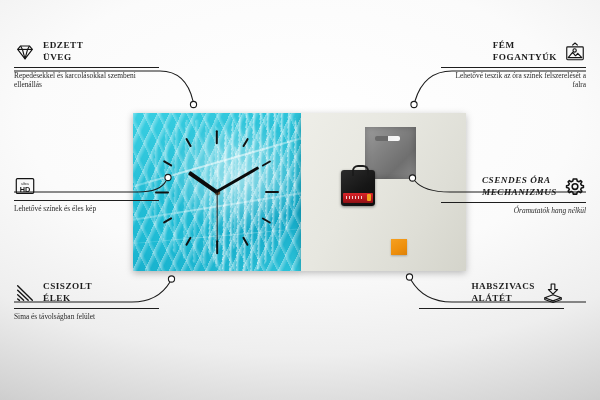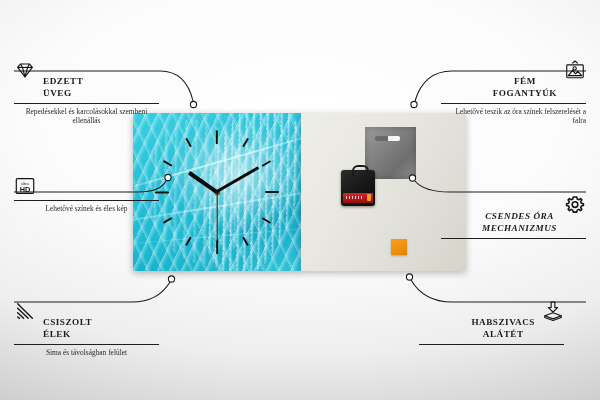--- a/index.html
+++ b/index.html
@@ -76,29 +76,29 @@
   .tick{position:absolute;background:#111;border-radius:1px;transform-origin:50% 50%;}
   .hand{position:absolute;background:#0b0b0b;border-radius:1px;transform-origin:0% 50%;}
   .pivot{position:absolute;left:50%;top:50%;width:5px;height:5px;margin:-2.5px 0 0 -2.5px;
     border-radius:50%;background:#6b4a2a;box-shadow:0 0 2px rgba(0,0,0,.5);}
 
   
   .callout{position:absolute;}
   .co-head{display:flex;align-items:center;gap:7px;}
   .co-title{
     font-size:9.2px;letter-spacing:.055em;color:#1c1c1c;
-    line-height:1.28;font-variant:small-caps;font-weight:700;text-transform:uppercase;margin-top:36px;
+    line-height:1.28;font-variant:small-caps;font-weight:700;text-transform:uppercase;
   }
   .co-rule{height:1px;background:#1e1e1e;margin-top:3px;}
   .co-desc{font-size:7.4px;color:#2a2a2a;line-height:1.33;margin-top:3px;}
   .left .co-head{justify-content:flex-start;}
   .left .co-title{text-align:left;}
-  .left .co-desc{text-align:center;}
+  .left .co-desc{text-align:left;}
   .right .co-head{justify-content:flex-end;}
-  .right .co-title{text-align:center;}
+  .right .co-title{text-align:left;}
   .right .co-desc{text-align:right;}
 
   .ico{width:22px;height:22px;flex:0 0 22px;display:block;}
 
   
   #wires{position:absolute;left:0;top:0;width:600px;height:400px;pointer-events:none;}
 </style>
 </head>
 <body>
 
@@ -249,20 +249,21 @@
         <g fill="none" stroke="#141414" stroke-width="1.7" stroke-linejoin="round">
           <path d="M12 3.2 L13.9 3.2 L14.4 5.5 L16.2 6.3 L18.1 5.0 L19.5 6.4 L18.2 8.3 L19.0 10.1 L21.2 10.6 L21.2 12.5
                    L19.0 13.0 L18.2 14.8 L19.5 16.7 L18.1 18.1 L16.2 16.8 L14.4 17.6 L13.9 19.8 L12 19.8
                    L10.1 19.8 L9.6 17.6 L7.8 16.8 L5.9 18.1 L4.5 16.7 L5.8 14.8 L5.0 13.0 L2.8 12.5 L2.8 10.6
                    L5.0 10.1 L5.8 8.3 L4.5 6.4 L5.9 5.0 L7.8 6.3 L9.6 5.5 L10.1 3.2 Z"></path>
           <circle cx="12" cy="11.5" r="3.1"></circle>
         </g>
       </svg>
     </div>
     <div class="co-rule"></div>
+    <div class="co-desc">Óramutatók hang nélkül</div>
   </div>
 
   <div class="callout right" style="left:419px;top:281px;width:145px;">
     <div class="co-head">
       <div class="co-title">
         <span>HABSZIVACS</span><br>
         <span>ALÁTÉT</span>
       </div>
       <svg class="ico" viewBox="0 0 24 24">
         <g fill="none" stroke="#141414" stroke-width="1.25" stroke-linejoin="round">

